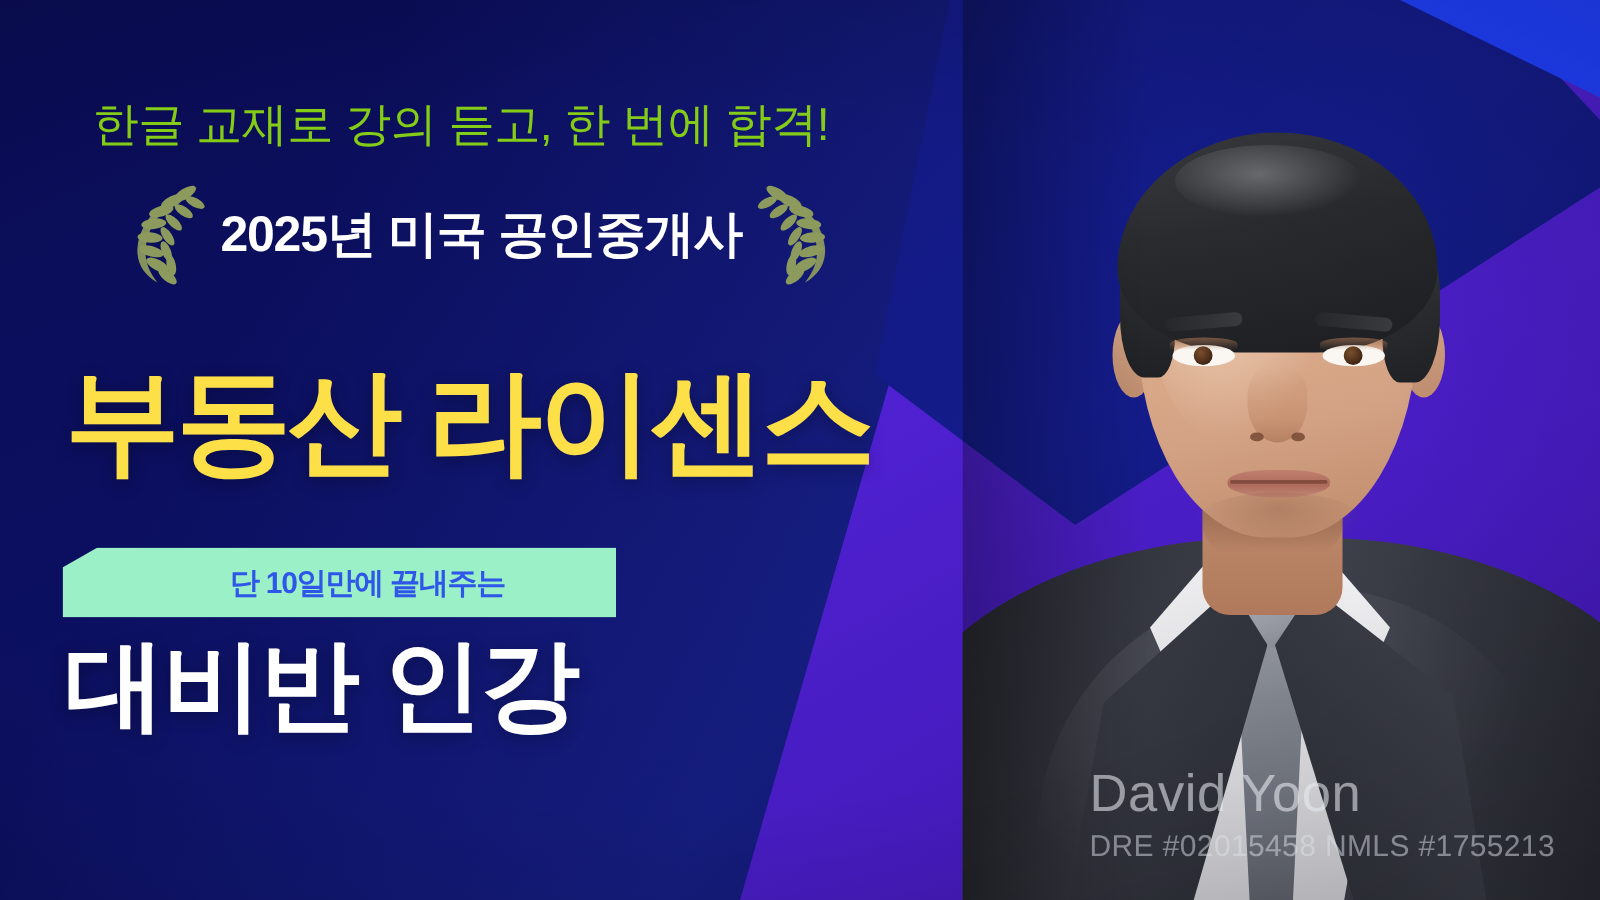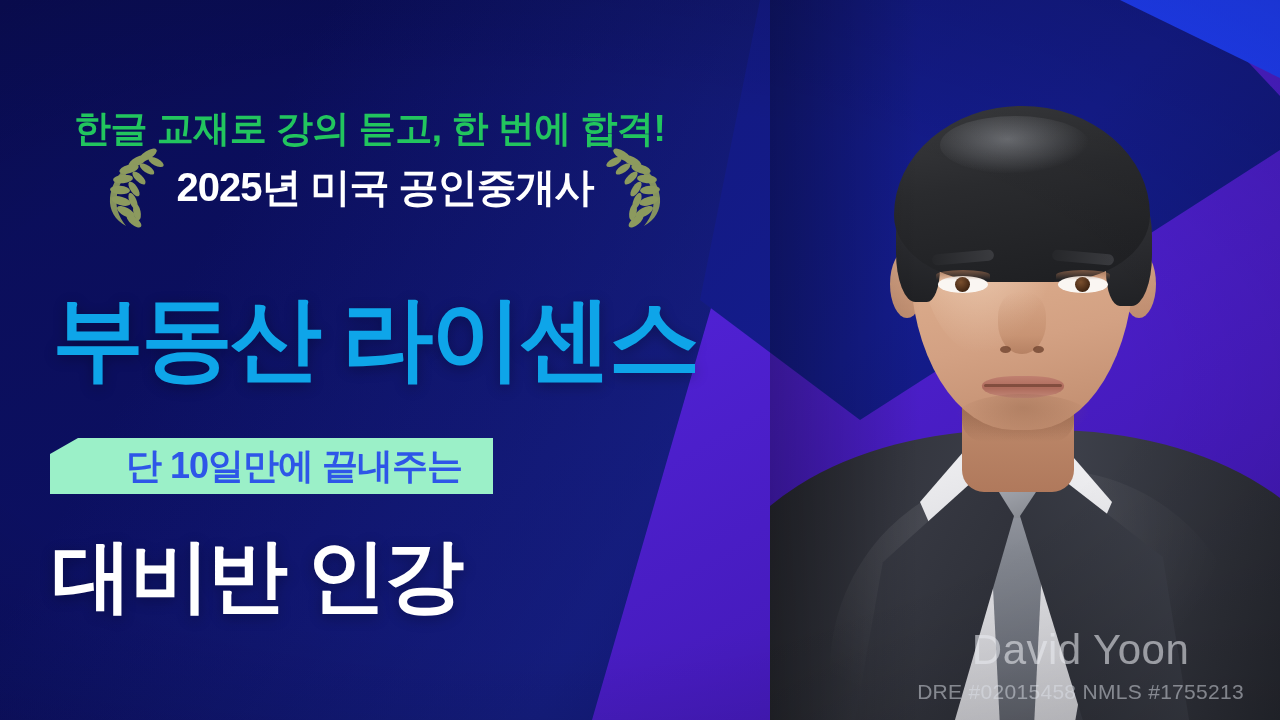--- a/index.html
+++ b/index.html
@@ -340,25 +340,25 @@
     top: 0;
     width: 150px;
     height: 720px;
     background: linear-gradient(90deg, rgba(0,0,0,0.30) 0%, rgba(0,0,0,0) 100%);
   }
 
   
   .tagline {
     position: absolute;
     left: 74px;
-    top: 104px;
+    top: 75px;
     font-size: 37px;
-    font-weight: 700;
+    font-weight: 400;
     letter-spacing: -0.5px;
-    color: #22c55e;
+    color: #84cc16;
     white-space: nowrap;
   }
 
   .wreath-row {
     position: absolute;
     left: 60px;
     top: 146px;
     width: 650px;
     height: 82px;
     display: flex;
@@ -379,85 +379,85 @@
     white-space: nowrap;
     padding: 0 6px;
   }
 
   .headline-1 {
     position: absolute;
     left: 52px;
     top: 292px;
     font-size: 92px;
     font-weight: 800;
-    color: #0ea5e9;
+    color: #fde047;
     letter-spacing: -3px;
     line-height: 1;
     white-space: nowrap;
     text-shadow: 0 3px 14px rgba(0,0,0,0.30);
   }
 
   .badge {
     position: absolute;
     left: 50px;
     top: 438px;
     width: 443px;
     height: 56px;
     background: #9BF0C8;
     clip-path: polygon(28px 0, 100% 0, 100% 100%, 0 100%, 0 16px);
     display: flex;
     align-items: center;
     justify-content: center;
   }
   .badge-text {
-    font-size: 36px;
+    font-size: 24px;
     font-weight: 800;
     color: #2E56E8;
     letter-spacing: -1px;
     white-space: nowrap;
     margin-left: 45px;
   }
 
   .headline-2 {
     position: absolute;
     left: 52px;
-    top: 536px;
+    top: 508px;
     font-size: 80px;
     font-weight: 800;
     color: #FFFFFF;
     letter-spacing: -2px;
     line-height: 1;
     white-space: nowrap;
     text-shadow: 0 3px 14px rgba(0,0,0,0.30);
   }
 
   
   .creds {
     position: absolute;
     right: 36px;
-    bottom: 14px;
-    text-align: center;
+    bottom: 26px;
+    text-align: left;
     color: rgba(236,238,242,0.55);
     line-height: 1.28;
   }
   .creds-name {
     font-size: 42px;
     font-weight: 400;
     letter-spacing: 0.5px;
     color: rgba(232,234,240,0.58);
     margin-bottom: 2px;
   }
   .creds-role {
     font-size: 21px;
     font-weight: 400;
     color: rgba(228,230,238,0.52);
     margin-bottom: 3px;
   }
   .creds-lic {
-    font-size: 21px;
+    font-size: 24px;
     font-weight: 400;
     letter-spacing: 0.3px;
     color: rgba(222,225,234,0.50);
   }
 </style>
 </head>
 <body>
 
 <div id="banner">
 

